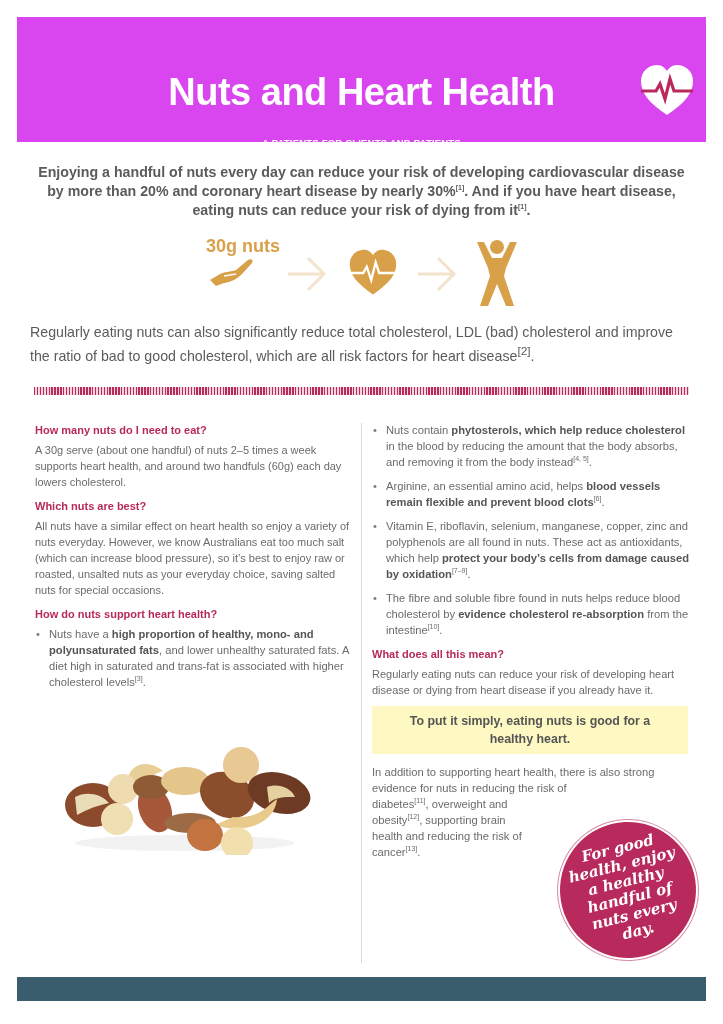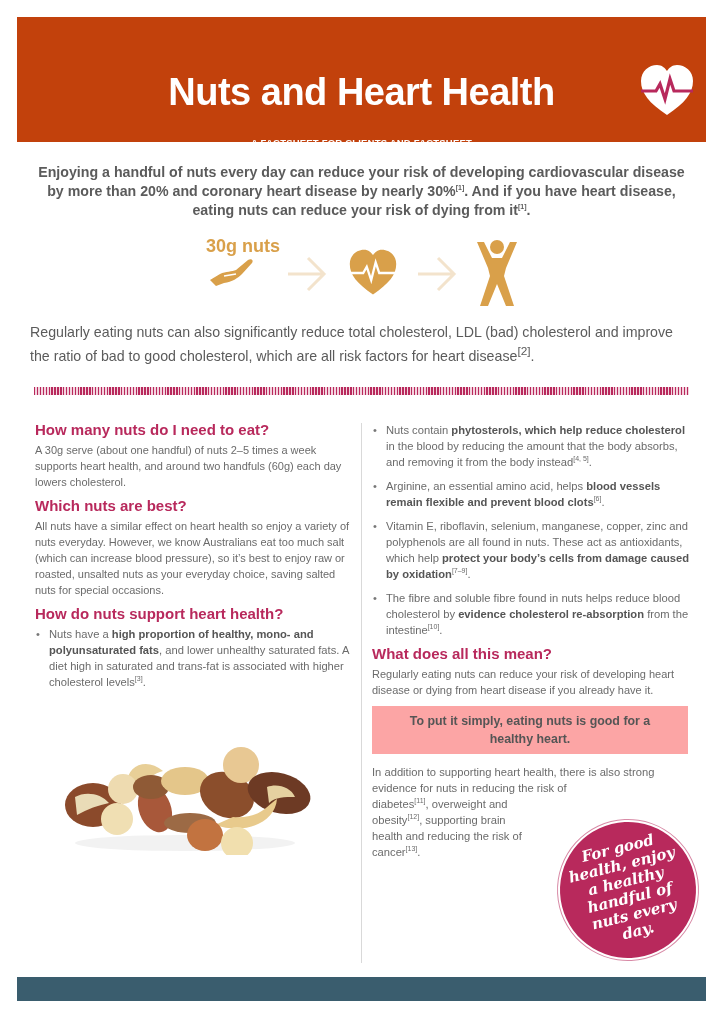--- a/index.html
+++ b/index.html
@@ -1,21 +1,21 @@
 <!DOCTYPE html>
 <html><head>
   <meta charset="utf-8">
   <style>
     * { box-sizing: border-box; margin: 0; padding: 0; }
     html, body { width: 723px; height: 1024px; background: #ffffff; overflow: hidden; }
     body { position: relative; font-family: "Liberation Sans", sans-serif; color: #5a5a5a; }
 
     .header {
       position: absolute; left: 17px; top: 17px; width: 689px; height: 125px;
-      background: #c2410c;
+      background: #d946ef;
     }
     .header .title {
       position: absolute; left: 0; right: 0; top: 54px;
       text-align: center; color: #fff; font-weight: bold; font-size: 38px; letter-spacing: -0.5px;
       padding-left: 0px;
     }
     .header .title span { position: relative; left: 0px; }
     .header .subtitle {
       position: absolute; left: 0; right: 0; top: 120px;
       text-align: center; color: #fff; font-weight: bold; font-size: 9.5px; letter-spacing: 0.2px;
@@ -39,28 +39,28 @@
 
     .divider {
       position: absolute; left: 34px; top: 387px; width: 655px; height: 8px;
       background: repeating-linear-gradient(90deg, #b8295c 0px, #b8295c 1.4px, #f3d4df 1.4px, #f3d4df 2.9px);
     }
 
     .col-left { position: absolute; left: 35px; top: 422px; width: 316px; }
     .col-right { position: absolute; left: 372px; top: 422px; width: 318px; }
     .col-sep { position: absolute; left: 361px; top: 423px; width: 1px; height: 540px; background: #d9d9d9; }
 
-    h3 { color: #b8295c; font-size: 15px; font-weight: bold; margin-bottom: 4px; line-height: 16px; }
+    h3 { color: #b8295c; font-size: 11px; font-weight: bold; margin-bottom: 4px; line-height: 16px; }
     .para { font-size: 11px; line-height: 16px; color: #6b6b6b; margin-bottom: 8px; }
     .bullet { position: relative; padding-left: 14px; font-size: 11.2px; line-height: 16px; color: #6b6b6b; margin-bottom: 8px; }
     .bullet::before { content: "•"; position: absolute; left: 1px; top: 0; color: #777; }
     b, .b { color: #555; font-weight: bold; }
 
     .callout {
-      background: #fca5a5; text-align: center; font-weight: bold; font-size: 12.4px; line-height: 18px;
+      background: #fef9c3; text-align: center; font-weight: bold; font-size: 12.4px; line-height: 18px;
       color: #555; padding: 6px 20px; margin: 6px 0 10px 0; width: 316px;
     }
     .para2 { font-size: 11.2px; line-height: 16px; color: #6b6b6b; }
     .para2 .narrow { display: block; width: 160px; }
 
     .badge {
       position: absolute; left: 560px; top: 822px; width: 136px; height: 136px; border-radius: 50%;
       background: #b8295c;
       box-shadow: 0 0 0 2px #fff, 0 0 0 3px rgba(184,41,92,0.55);
       transform: rotate(-14deg);
@@ -72,21 +72,21 @@
 
     .nuts-img { position: absolute; left: 55px; top: 735px; width: 260px; height: 120px; }
 
     .footer-bar { position: absolute; left: 17px; top: 977px; width: 689px; height: 24px; background: #3a5d6e; }
   </style>
 </head>
 <body>
 
 <div class="header">
   <div class="title"><span>Nuts and Heart Health</span></div>
-  <div class="subtitle">A FACTSHEET FOR CLIENTS AND FACTSHEET</div>
+  <div class="subtitle">A PATIENTS FOR CLIENTS AND PATIENTS</div>
   <svg class="heart-logo" viewBox="0 0 56 56">
     <path d="M28 52 C10 40 2 30 2 18 C2 8 10 2 18 2 C23 2 26 5 28 8 C30 5 33 2 38 2 C46 2 54 8 54 18 C54 30 46 40 28 52 Z" fill="#fff"></path>
     <polyline points="2,28 17,28 21,21 26,36 31,16 35,28 54,28" fill="none" stroke="#b8295c" stroke-width="3.2"></polyline>
   </svg>
 </div>
 
 <div class="intro">
   <span>Enjoying a handful of nuts every day can reduce your risk of developing cardiovascular disease by more than 20% and coronary heart disease by nearly 30%</span><sup>[1]</sup><span>. And if you have heart disease, eating nuts can reduce your risk of dying from it</span><sup>[1]</sup><span>.</span>
 </div>
 

